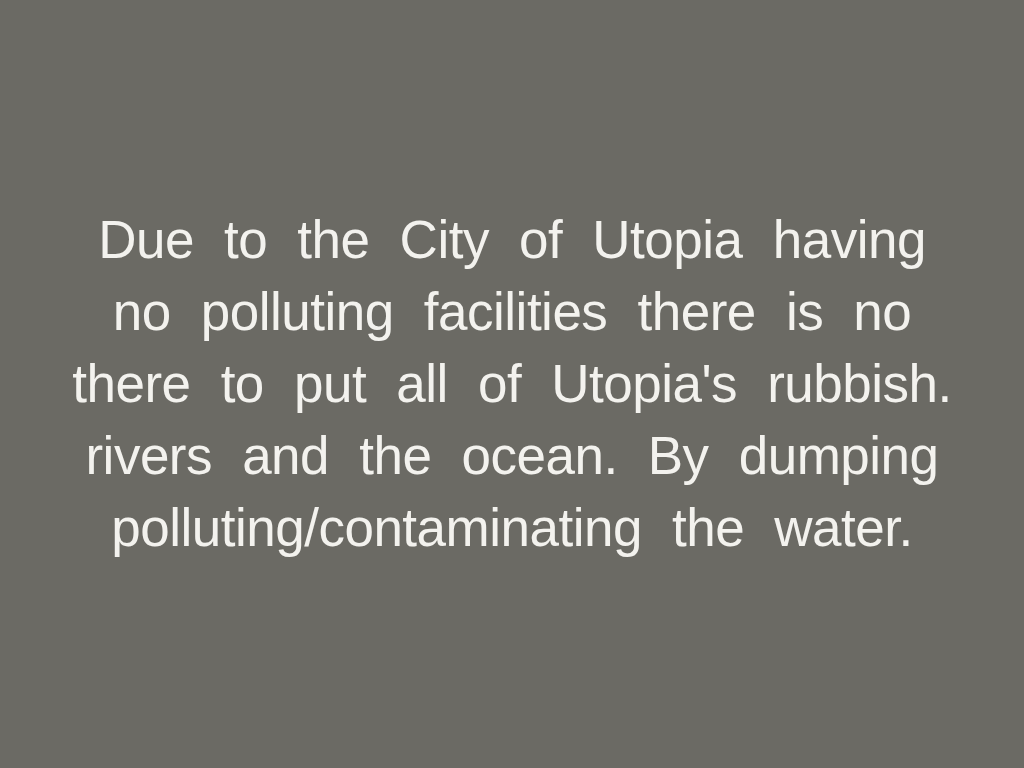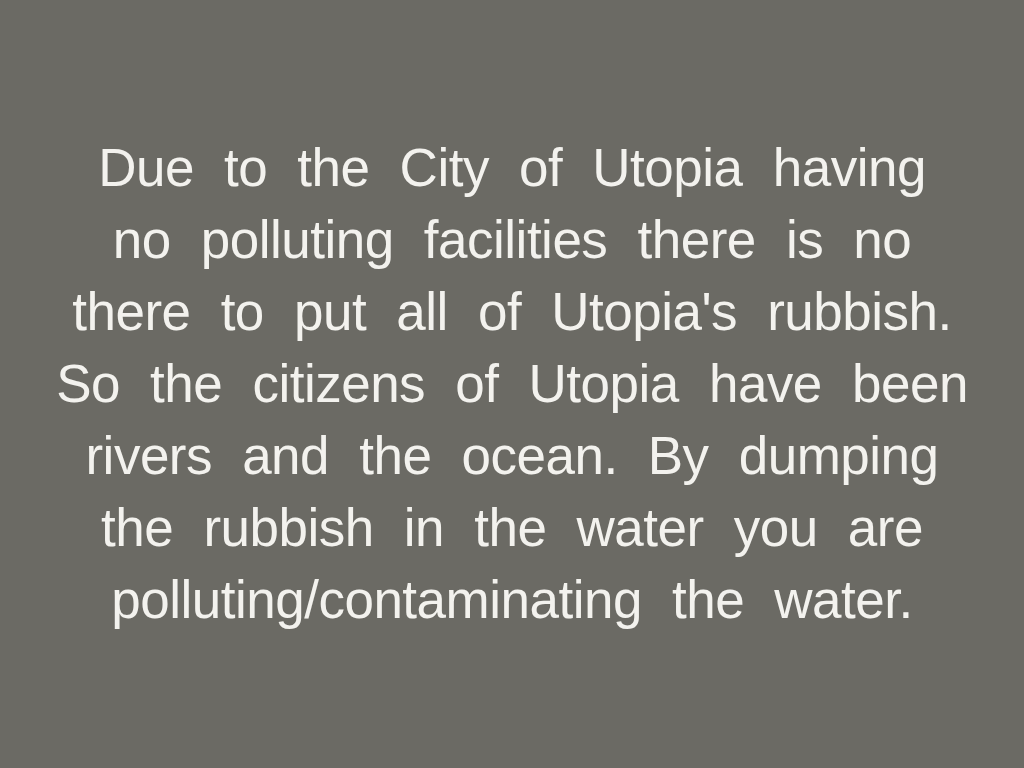--- a/index.html
+++ b/index.html
@@ -38,18 +38,16 @@
   }
 </style>
 </head>
 <body style="--bg: #6b6a64; --fg: #f3f2ee;">
 
 <div class="slide">
   <div class="text-block">
     <div class="line">Due to the City of Utopia having</div>
     <div class="line">no polluting facilities there is no</div>
     <div class="line">there to put all of Utopia's rubbish.</div>
-    <div class="line">So the citizens of Utopia have been</div>
     <div class="line">rivers and the ocean. By dumping</div>
-    <div class="line">the rubbish in the water you are</div>
     <div class="line">polluting/contaminating the water.</div>
   </div>
 </div>
 
 </body></html>

